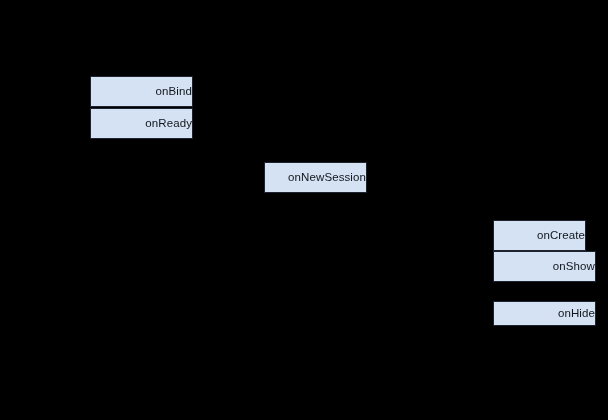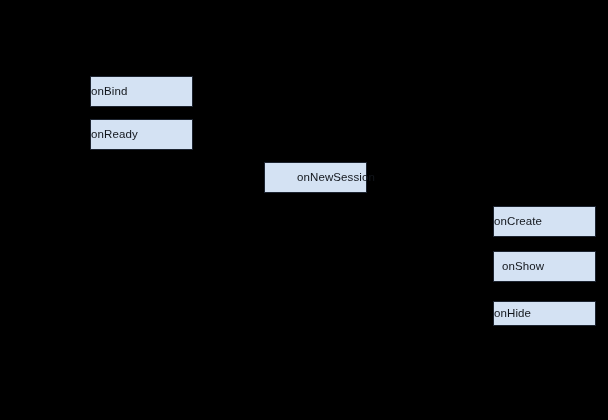--- a/index.html
+++ b/index.html
@@ -18,21 +18,21 @@
     background: #000000;
     overflow: hidden;
   }
   .node {
     position: absolute;
     box-sizing: border-box;
     background: #d4e2f3;
     border: 1px solid #1d2430;
     display: flex;
     align-items: center;
-    justify-content: flex-start;
+    justify-content: flex-end;
     text-align: center;
     color: #12161c;
     font-family: "Liberation Sans", sans-serif;
     font-size: 11.5px;
     line-height: 1.1;
     letter-spacing: 0.1px;
     white-space: nowrap;
     -webkit-font-smoothing: antialiased;
   }
   .node .node-label {
@@ -50,29 +50,29 @@
 <div id="canvas">
 
   <div class="connector" style="left:141px; top:107px; width:1px; height:269px;"></div>
   <div class="connector" style="left:315px; top:193px; width:1px; height:227px;"></div>
   <div class="connector" style="left:544px; top:235px; width:1px; height:141px;"></div>
 
   <div class="node" style="left:90px; top:76px; width:103px; height:31px;">
     <span class="node-label">onBind</span>
   </div>
 
-  <div class="node" style="left:90px; top:119px; width:103px; height:31px;">
+  <div class="node" style="left:90px; top:108px; width:103px; height:31px;">
     <span class="node-label">onReady</span>
   </div>
 
   <div class="node" style="left:264px; top:162px; width:103px; height:31px;padding-left:32px;">
     <span class="node-label">onNewSession</span>
   </div>
 
-  <div class="node" style="left:493px; top:206px; width:103px; height:31px;">
+  <div class="node" style="left:493px; top:220px; width:93px; height:31px;">
     <span class="node-label">onCreate</span>
   </div>
 
   <div class="node" style="left:493px; top:251px; width:103px; height:31px;padding-left:8px;">
     <span class="node-label">onShow</span>
   </div>
 
   <div class="node" style="left:493px; top:301px; width:103px; height:25px;">
     <span class="node-label">onHide</span>
   </div>

